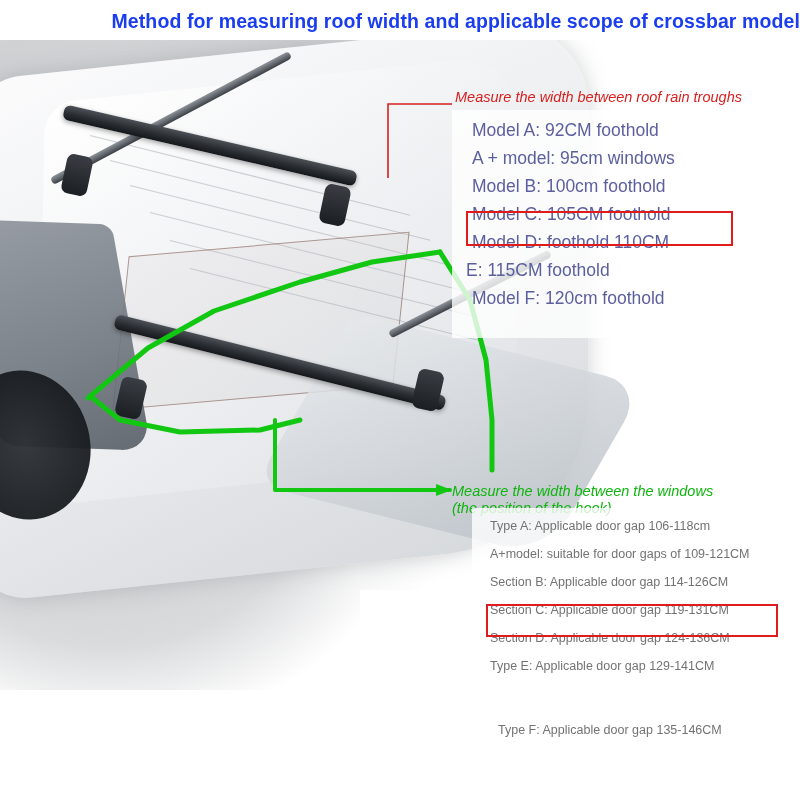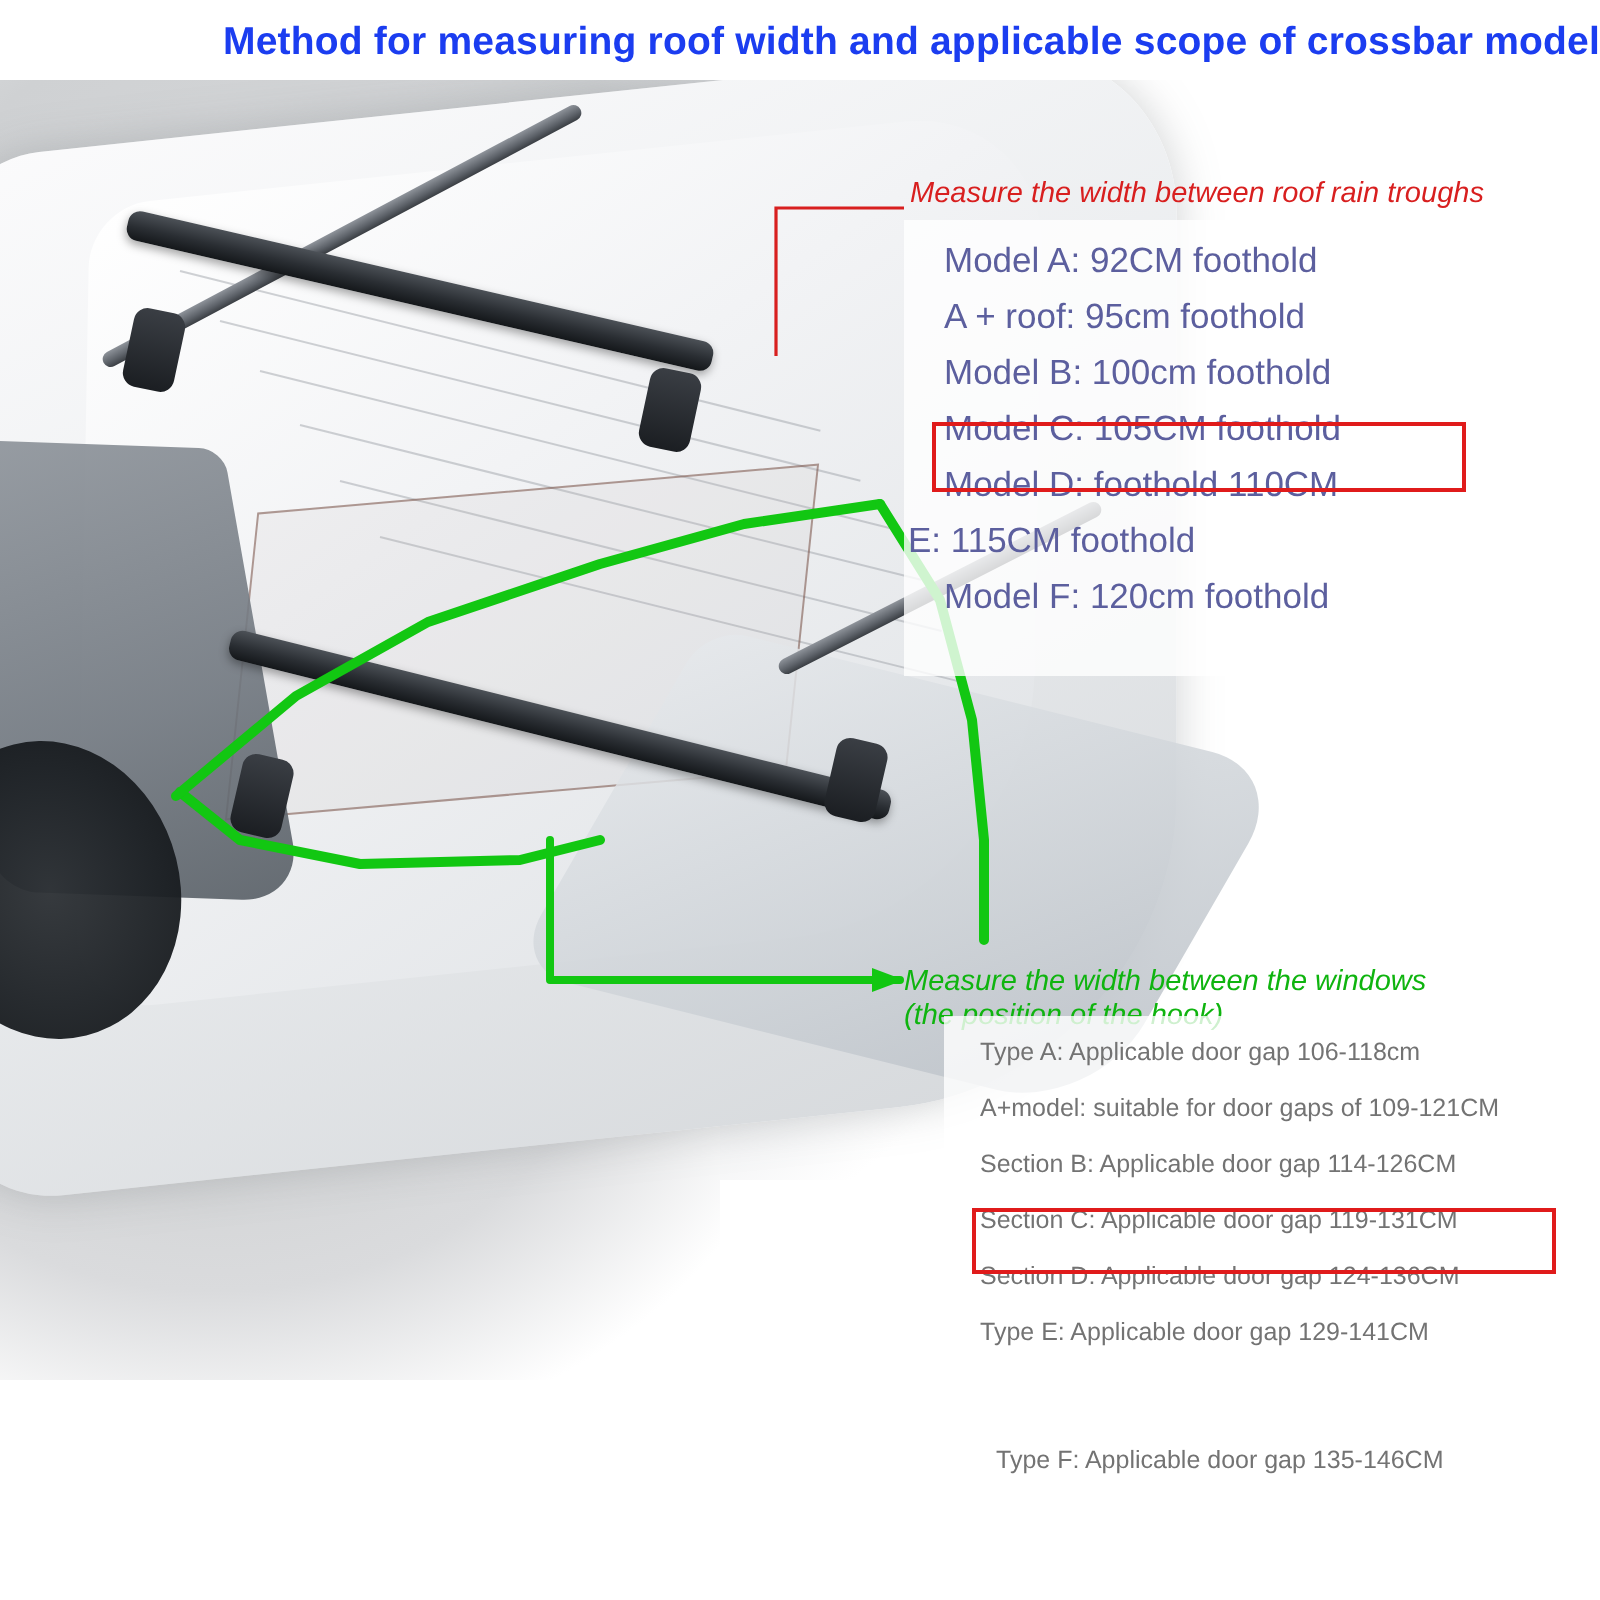--- a/index.html
+++ b/index.html
@@ -229,21 +229,21 @@
     padding: 6px 0 0 0;
   }
   .panel-top .row {
     color: #5c5f9e;
     font-size: 17.5px;
     line-height: 28px;
     padding-left: 20px;
     white-space: nowrap;
   }
   .panel-top .row.r-a  { padding-left: 20px; }
-  .panel-top .row.r-e  { padding-left: 2px; }
+  .panel-top .row.r-e  { padding-left: 14px; }
 
   .panel-bottom {
     left: 472px;
     top: 508px;
     width: 306px;
     height: 212px;
     padding: 4px 0 0 0;
   }
   .panel-bottom .row {
     color: #737373;
@@ -330,21 +330,21 @@
     <polyline points="275,420 275,490 450,490" fill="none" stroke="#12c712" stroke-width="4" stroke-linecap="round" stroke-linejoin="round"></polyline>
     <polygon points="452,490 436,484 436,496" fill="#12c712"></polygon>
   </svg>
 
   <div class="callout-label label-red">
     <span>Measure the width between roof rain troughs</span>
   </div>
 
   <div class="panel panel-top">
     <div class="row r-a">Model A: 92CM foothold</div>
-    <div class="row">A + roof: 95cm foothold</div>
+    <div class="row">A + model: 95cm windows</div>
     <div class="row">Model B: 100cm foothold</div>
     <div class="row">Model C: 105CM foothold</div>
     <div class="row">Model D: foothold 110CM</div>
     <div class="row r-e">E: 115CM foothold</div>
     <div class="row">Model F: 120cm foothold</div>
   </div>
   <div class="hl-box hl-top"></div>
 
   <div class="callout-label label-green">
     <span>Measure the width between the windows</span><br>

